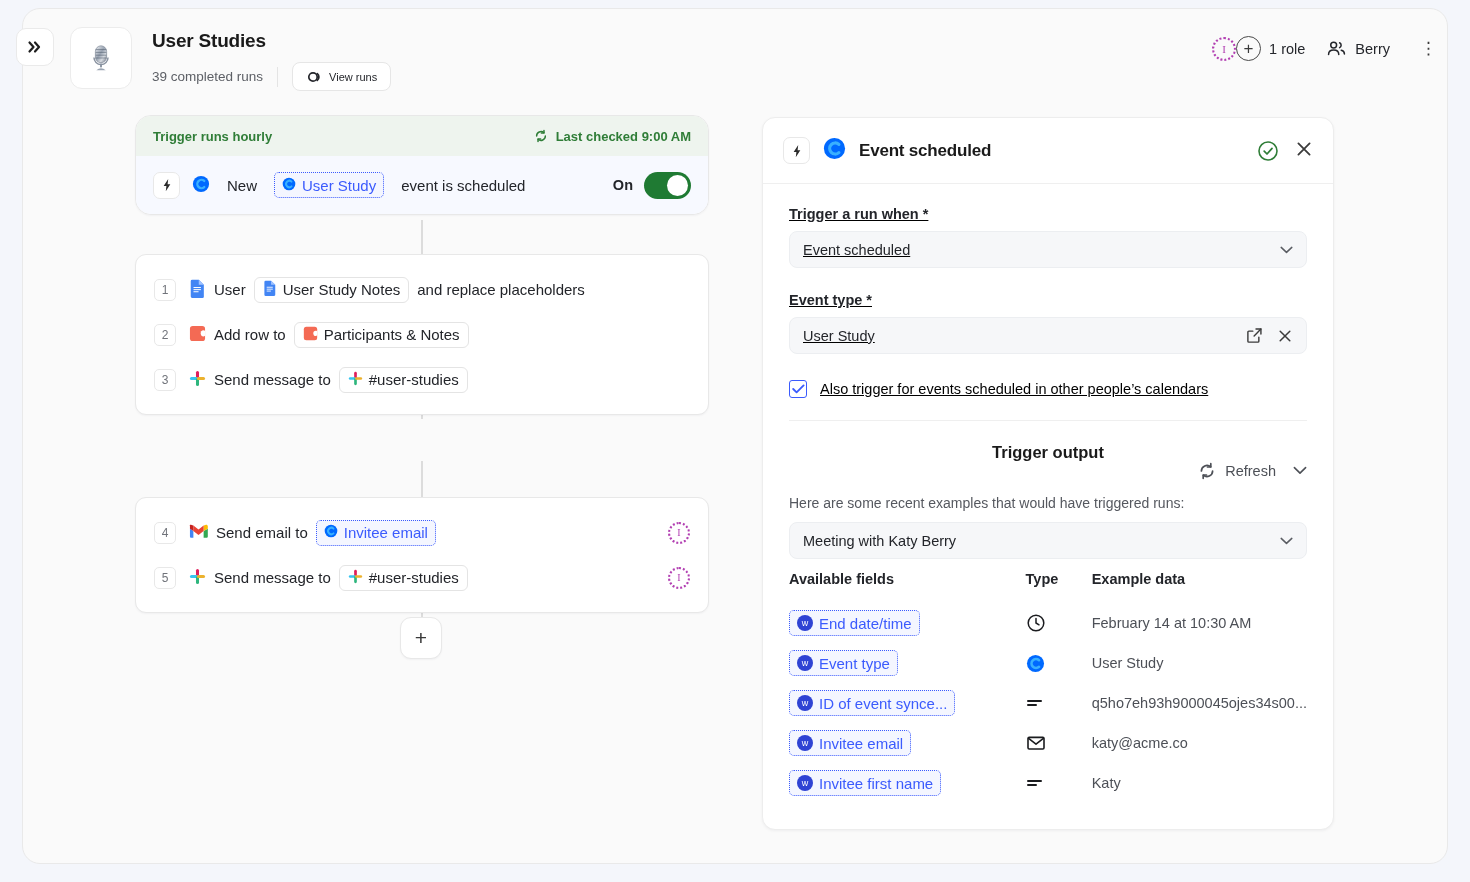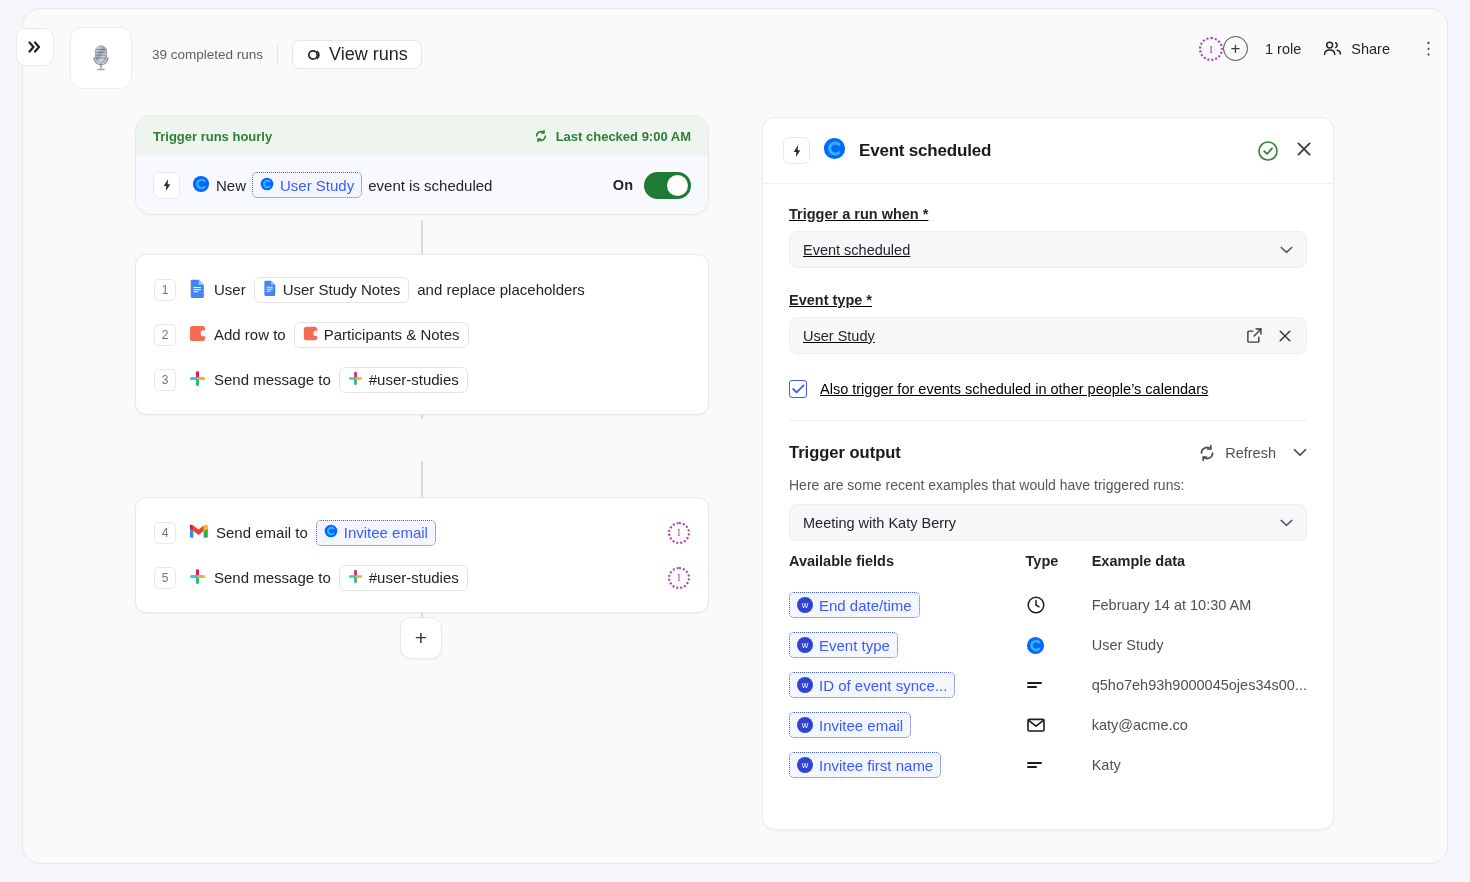--- a/index.html
+++ b/index.html
@@ -53,42 +53,42 @@
   .app-title {
     font-size: 19px; font-weight: bold; color: #1a1a1a; letter-spacing: -0.2px;
   }
   .subline { display: flex; align-items: center; gap: 14px; margin-top: 10px; }
   .runs-count { font-size: 13.5px; color: #5d6066; }
   .vdiv { width: 1px; height: 20px; background: #e4e4e4; }
   .view-runs {
     display: inline-flex; align-items: center; gap: 7px;
     height: 29px; padding: 0 13px;
     background: #ffffff; border: 1px solid #e6e6e6; border-radius: 8px;
-    font-size: 18px; color: #24262b; cursor: pointer;
+    font-size: 11px; color: #24262b; cursor: pointer;
   }
   .runs-icon { display: inline-flex; }
 
   .header-right {
     position: absolute; right: 4px; top: 14px;
     display: flex; align-items: center; gap: 22px;
   }
   .role-chip { display: flex; align-items: center; gap: 7px; cursor: pointer; }
   .ai-avatar {
     width: 24px; height: 24px; border-radius: 50%;
     border: 2px dotted #b23fb2;
     display: flex; align-items: center; justify-content: center;
     color: #b23fb2; font-size: 11px; font-family: "Liberation Serif", serif;
   }
   .plus-circle {
     width: 25px; height: 25px; border-radius: 50%;
     border: 1.6px solid #4a4a4a; color: #3a3a3a;
     display: flex; align-items: center; justify-content: center;
     font-size: 17px; line-height: 1; margin-left: -7px; background: #fafafa;
   }
-  .role-label { font-size: 14.5px; color: #24262b; margin-left: 10px; }
+  .role-label { font-size: 14.5px; color: #24262b; margin-left: 1px; }
   .share-btn { display: flex; align-items: center; gap: 9px; font-size: 14.5px; color: #24262b; cursor: pointer; }
   .kebab { padding: 2px 8px; color: #3a3a3a; font-size: 17px; letter-spacing: 1px; cursor: pointer; line-height: 1; }
 
   
   .canvas { position: absolute; left: 112px; top: 105px; width: 610px; height: 580px; }
 
   .connector { position: absolute; width: 1.5px; background: #dcdcdc; left: 309px; }
 
   .trigger-card {
     position: absolute; left: 23px; top: 10px; width: 574px;
@@ -106,21 +106,21 @@
   .trigger-row {
     display: flex; align-items: center; gap: 12px;
     height: 58px; padding: 0 17px;
     background: #f7f9ff;
   }
   .bolt-box {
     width: 27px; height: 27px; border: 1px solid #e8e8e8; border-radius: 7px;
     background: #fff; display: flex; align-items: center; justify-content: center;
     font-size: 13px; color: #2b2b2b;
   }
-  .row-text { font-size: 15px; color: #23252a; display: flex; align-items: center; gap: 6px; }
+  .row-text { font-size: 15px; color: #23252a; display: flex; align-items: center; gap: 17px; }
   .toggle-wrap { margin-left: auto; display: flex; align-items: center; gap: 11px; }
   .on-label { font-size: 14.5px; font-weight: bold; color: #23252a; }
   .toggle {
     width: 47px; height: 27px; border-radius: 14px; background: #1f7a33;
     position: relative; cursor: pointer;
   }
   .toggle::after {
     content: ""; position: absolute; right: 3px; top: 3px;
     width: 21px; height: 21px; border-radius: 50%; background: #fff;
   }
@@ -276,20 +276,21 @@
             <line x1="10.4" y1="10" x2="21.6" y2="10"></line>
          <line x1="10.4" y1="13" x2="21.6" y2="13"></line>
             <line x1="10.4" y1="16" x2="21.6" y2="16"></line>
        </g>
        <path d="M8.5 15.5a7.5 7.5 0 0 0 15 0" fill="none" stroke="#8a93a1" stroke-width="1.6"></path>
        <rect x="15" y="22" width="2" height="4" fill="#8a93a1"></rect>
        <path d="M11 29 Q16 25 21 29 Z" fill="#9aa4b2"></path>
      </svg>
    </div>
    <div class="header-text">
+     <div class="app-title">User Studies</div>
      <div class="subline">
        <span class="runs-count">39 completed runs</span>
        <span class="vdiv"></span>
        <span class="view-runs">
          <span class="runs-icon">
            <svg width="16" height="16" viewBox="0 0 16 16" fill="none">
              <circle cx="7" cy="8" r="4.2" stroke="#24262b" stroke-width="1.7"></circle>
              <path d="M11.3 4.6 A4.4 4.4 0 0 1 11.3 11.4" stroke="#24262b" stroke-width="1.7" stroke-linecap="round"></path>
            </svg>
          </span>
@@ -304,21 +305,21 @@
        <span class="plus-circle">+</span>
        <span class="role-label">1 role</span>
      </div>
      <div class="share-btn">
        <svg width="19" height="17" viewBox="0 0 20 18" fill="none">
          <circle cx="7" cy="5.4" r="3.1" stroke="#24262b" stroke-width="1.6"></circle>
          <path d="M1.6 15.4c0-3 2.4-4.8 5.4-4.8s5.4 1.8 5.4 4.8" stroke="#24262b" stroke-width="1.6" stroke-linecap="round"></path>
          <path d="M13.3 2.9a2.9 2.9 0 0 1 0 5.2" stroke="#24262b" stroke-width="1.6" stroke-linecap="round"></path>
          <path d="M15 10.9c2.1.5 3.4 2 3.4 4" stroke="#24262b" stroke-width="1.6" stroke-linecap="round"></path>
        </svg>
-       <span>Share</span>
+       <span>Berry</span>
      </div>
      <div class="kebab">⋮</div>
    </div>
  </div>
 
  <div class="canvas">
 
    <div class="connector" style="top:115px;height:34px;"></div>
    <div class="connector" style="top:276px;height:38px;"></div>
    <div class="connector" style="top:356px;height:36px;"></div>
@@ -585,21 +586,21 @@
          <svg width="13" height="10" viewBox="0 0 13 10" fill="none">
            <path d="M1.2 5 4.6 8.4 11.6 1.4" stroke="#3b5bfd" stroke-width="1.8" stroke-linecap="round" stroke-linejoin="round"></path>
          </svg>
        </span>
        <span class="cb-text">Also trigger for events scheduled in other people’s calendars</span>
      </div>
 
      <div class="panel-divider"></div>
    </div>
 
-   <div class="out-head" style="padding-top:4px;">
+   <div class="out-head" style="padding-top:4px;flex-direction:column;">
      <span class="out-title">Trigger output</span>
      <span class="out-actions">
        <span class="refresh-btn">
          <svg width="18" height="18" viewBox="0 0 18 18" fill="none">
            <path d="M3.4 9a5.6 5.6 0 0 1 9.3-4.2" stroke="#4d5057" stroke-width="1.7" stroke-linecap="round"></path>
            <path d="M14.6 9a5.6 5.6 0 0 1-9.3 4.2" stroke="#4d5057" stroke-width="1.7" stroke-linecap="round"></path>
            <path d="M12.8 1.7v3.3H9.5" stroke="#4d5057" stroke-width="1.7" stroke-linecap="round" stroke-linejoin="round"></path>
            <path d="M5.2 16.3V13h3.3" stroke="#4d5057" stroke-width="1.7" stroke-linecap="round" stroke-linejoin="round"></path>
          </svg>
          <span>Refresh</span>

